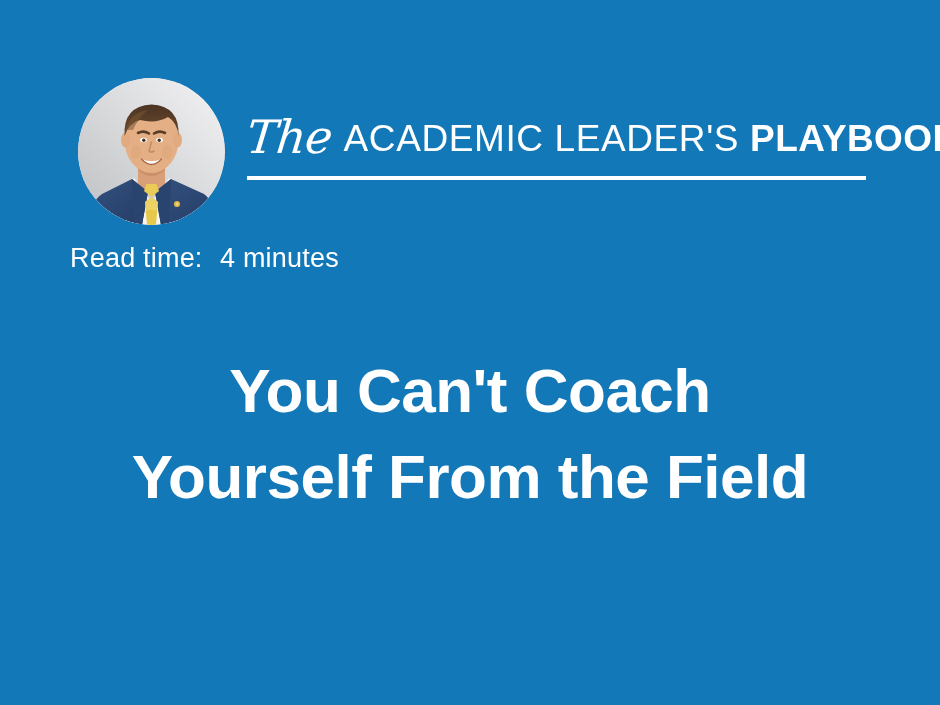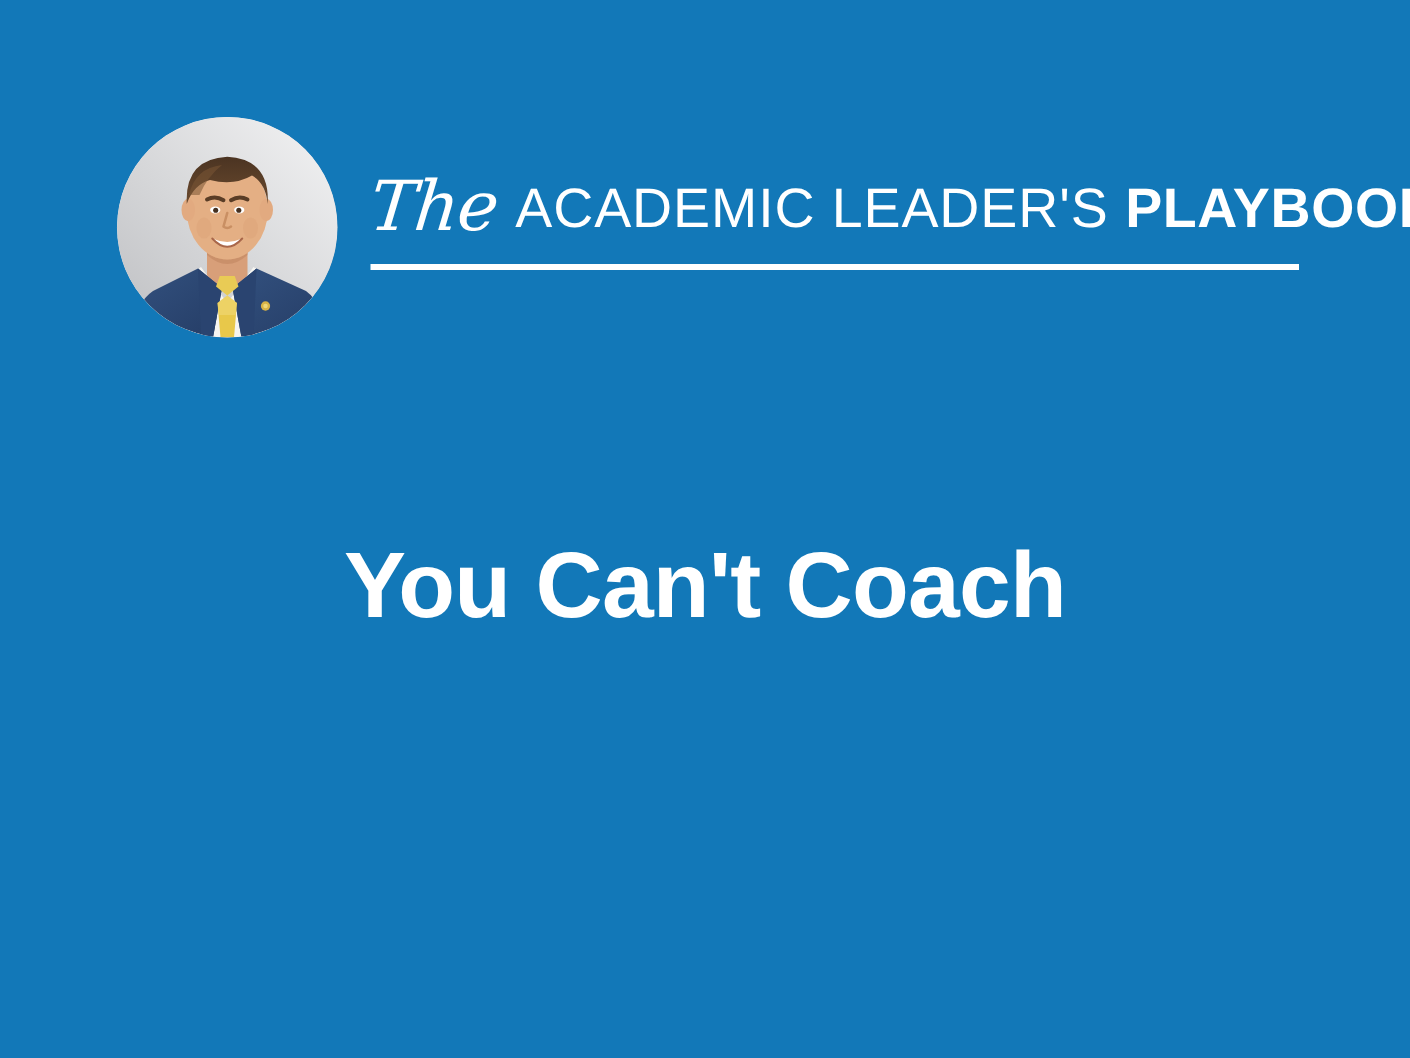--- a/index.html
+++ b/index.html
@@ -216,18 +216,20 @@
       <div id="logo-line">
         <span class="logo-the">The</span>
         <span class="logo-academic">ACADEMIC LEADER'S</span>
         <span class="logo-playbook">PLAYBOOK</span>
       </div>
       <div id="logo-rule"></div>
     </div>
 
   </div>
 
+  <div id="read-time"><span class="rt-label">Read time:</span>  <span class="rt-value">4 minutes</span></div>
 
   <div id="headline">
     <span class="hl-line">You Can't Coach</span>
+    <span class="hl-line">Yourself From the Field</span>
   </div>
 
 </div>
 
 </body></html>

